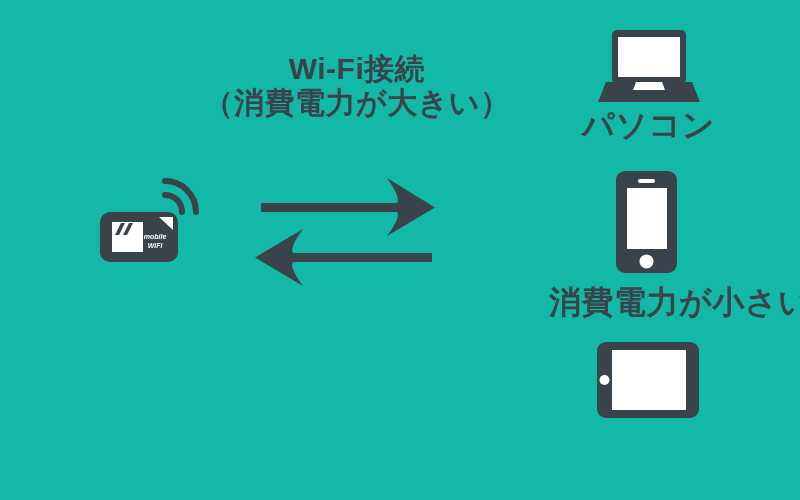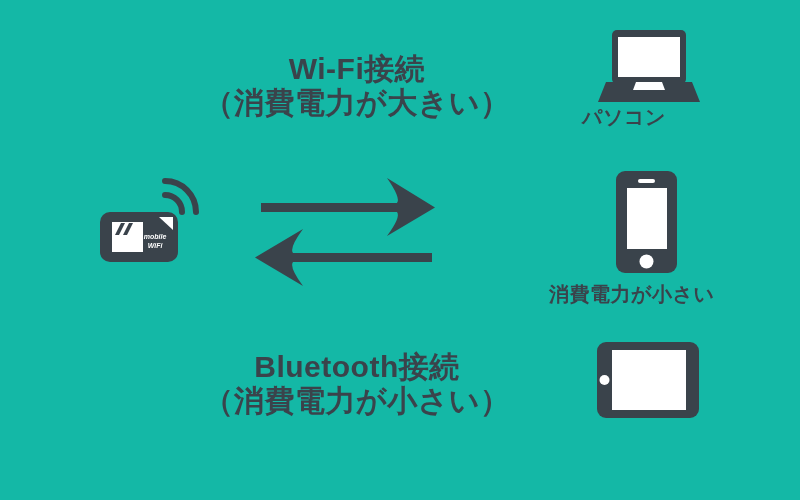--- a/index.html
+++ b/index.html
@@ -25,21 +25,21 @@
     text-align: center;
     letter-spacing: 0.5px;
     color: #3a434b;
     white-space: nowrap;
   }
   .heading-wifi  { left: 192px; top: 52px;  width: 330px; }
   .heading-bt    { left: 187px; top: 350px; width: 340px; }
 
   .device-label {
     font-weight: 800;
-    font-size: 20px;
+    font-size: 32px;
     text-align: left;
     letter-spacing: 0.5px;
     color: #3a434b;
     white-space: nowrap;
   }
   .label-laptop     { left: 582px; top: 104px; width: 130px; }
   .label-smartphone { left: 549px; top: 281px; width: 195px; }
   .label-tablet     { left: 581px; top: 424px; width: 132px; }
 
   .svg-router { left: 96px;  top: 176px; }
@@ -63,24 +63,20 @@
 </head>
 <body>
 
 <div class="canvas">
 
   <div class="abs heading heading-wifi">
     <div>Wi-Fi接続</div>
     <div>（消費電力が大きい）</div>
   </div>
 
-  <div class="abs heading heading-bt">
-    <div>Bluetooth接続</div>
-    <div>（消費電力が小さい）</div>
-  </div>
 
   <div class="abs svg-router">
     <svg width="106" height="92" viewBox="0 0 106 92">
       <g>
         <path class="arc" d="M 69,19 A 17,17 0 0 1 86,36"></path>
         <path class="arc" d="M 69,5 A 31,31 0 0 1 100,36"></path>
       </g>
       <rect class="ink" x="4" y="36" width="78" height="50" rx="10"></rect>
       <rect class="paper" x="16" y="46" width="31" height="30"></rect>
       <path class="ink" d="M19,59 L25,47 L29,47 L23,59 Z"></path>

